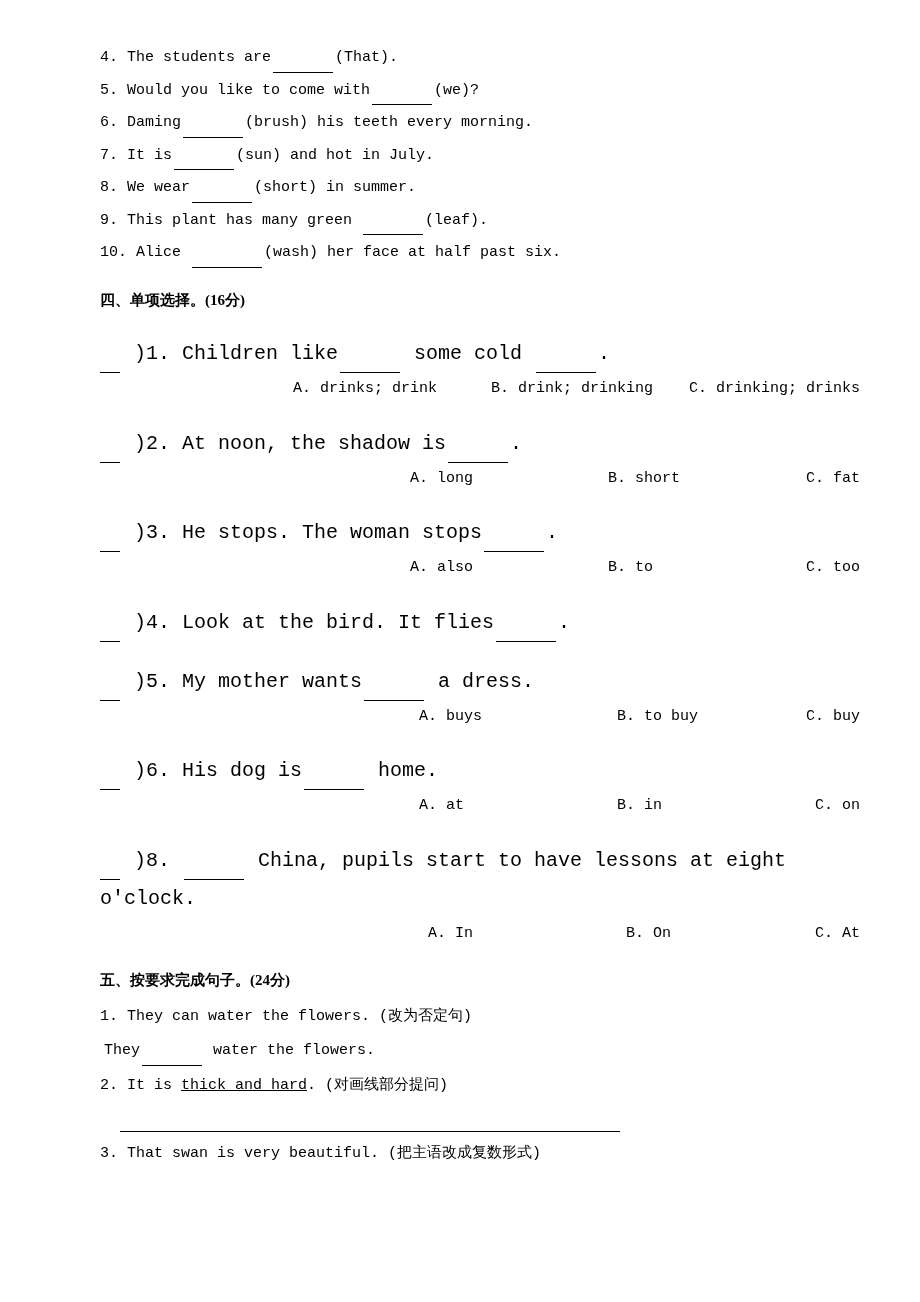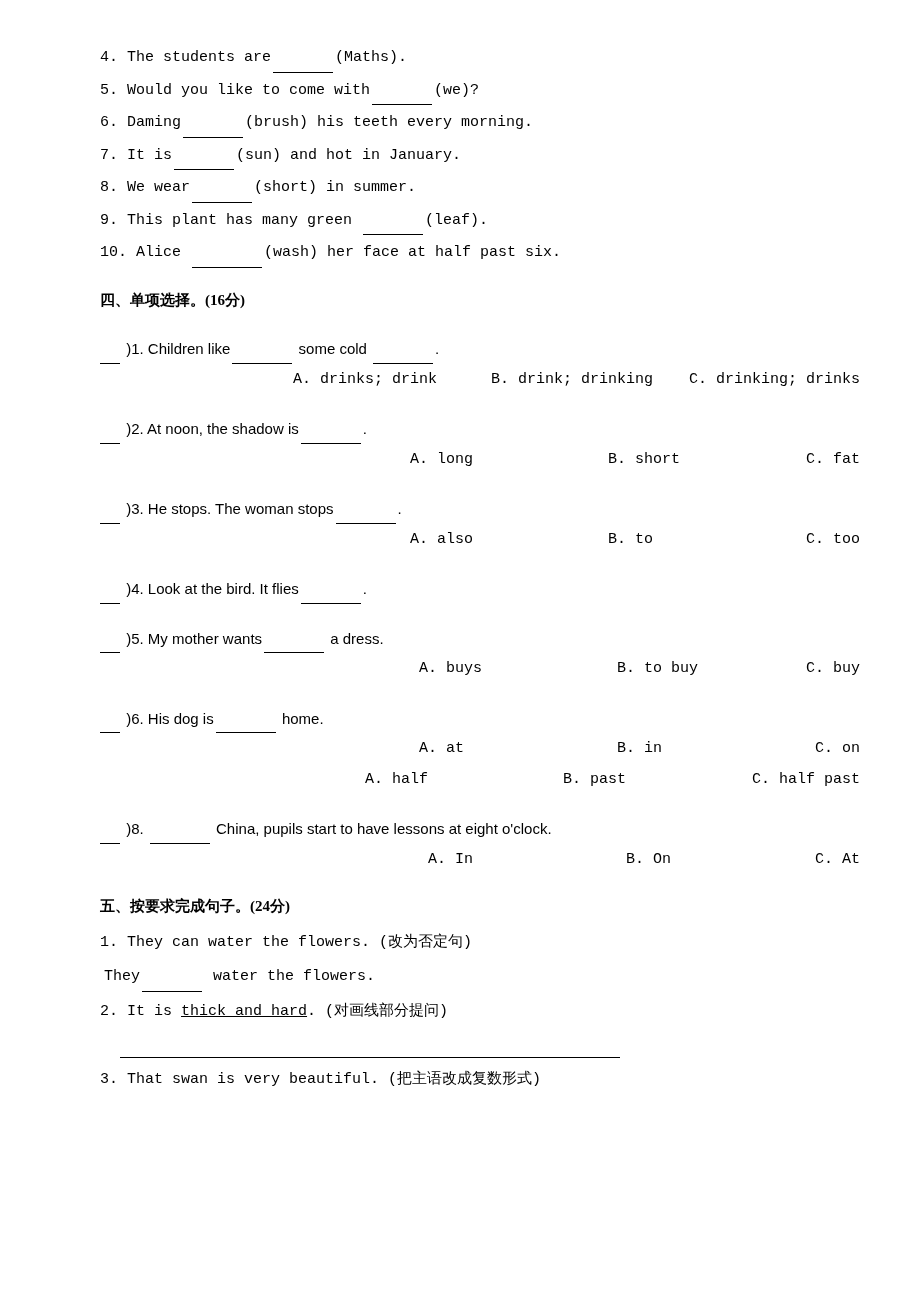--- a/index.html
+++ b/index.html
@@ -31,22 +31,22 @@
       display: inline-block;
       width: 60px;
       border-bottom: 1px solid #000;
       vertical-align: bottom;
       margin: 0 2px;
     }
     .choice-group {
       margin: 2px 0 2px 0;
     }
     .choice-question {
-      font-family: Liberation Sans, sans-serif;
-      font-size: 15px;
+      font-family: Liberation Mono, monospace;
+      font-size: 20px;
       margin-top: 20px;
     }
     .choice-options {
       font-family: "Courier New", Courier, monospace;
       font-size: 15px;
       margin-left: 60px;
       margin-top: 2px;
       text-align: right;
     }
     .paren {
@@ -76,33 +76,33 @@
     .indent {
       margin-left: 4px;
     }
   </style>
 </head>
 <body>
 
 <div>
   <div class="fill-item">
     <span>4.</span>
-    <span> The students are</span><span class="blank"></span><span>(Maths).</span>
+    <span> The students are</span><span class="blank"></span><span>(That).</span>
   </div>
   <div class="fill-item">
     <span>5.</span>
     <span> Would you like to come with</span><span class="blank"></span><span>(we)?</span>
   </div>
   <div class="fill-item">
     <span>6.</span>
     <span> Daming</span><span class="blank"></span><span>(brush) his teeth every morning.</span>
   </div>
   <div class="fill-item">
     <span>7.</span>
-    <span> It is</span><span class="blank"></span><span>(sun) and hot in January.</span>
+    <span> It is</span><span class="blank"></span><span>(sun) and hot in July.</span>
   </div>
   <div class="fill-item">
     <span>8.</span>
     <span> We wear</span><span class="blank"></span><span>(short) in summer.</span>
   </div>
   <div class="fill-item">
     <span>9.</span>
     <span> This plant has many green </span><span class="blank"></span><span>(leaf).</span>
   </div>
   <div class="fill-item">
@@ -155,21 +155,20 @@
 
   <div class="choice-group">
     <div class="choice-question">
       <span class="paren">&nbsp;</span>
       <span>)6. His dog is</span><span class="blank"></span><span> home.</span>
     </div>
     <div class="choice-options">A. at &nbsp;&nbsp;&nbsp;&nbsp;&nbsp;&nbsp;&nbsp;&nbsp;&nbsp;&nbsp;&nbsp;&nbsp;&nbsp;&nbsp;&nbsp; B. in &nbsp;&nbsp;&nbsp;&nbsp;&nbsp;&nbsp;&nbsp;&nbsp;&nbsp;&nbsp;&nbsp;&nbsp;&nbsp;&nbsp;&nbsp; C. on</div>
   </div>
 
   <div class="choice-group">
-    <div class="choice-options">A. half &nbsp;&nbsp;&nbsp;&nbsp;&nbsp;&nbsp;&nbsp;&nbsp;&nbsp;&nbsp;&nbsp;&nbsp;&nbsp; B. past &nbsp;&nbsp;&nbsp;&nbsp;&nbsp;&nbsp;&nbsp;&nbsp;&nbsp;&nbsp;&nbsp;&nbsp; C. half past</div>
   </div>
 
   <div class="choice-group">
     <div class="choice-question">
       <span class="paren">&nbsp;</span>
       <span>)8. </span><span class="blank"></span><span> China, pupils start to have lessons at eight o'clock.</span>
     </div>
     <div class="choice-options">A. In &nbsp;&nbsp;&nbsp;&nbsp;&nbsp;&nbsp;&nbsp;&nbsp;&nbsp;&nbsp;&nbsp;&nbsp;&nbsp;&nbsp;&nbsp; B. On &nbsp;&nbsp;&nbsp;&nbsp;&nbsp;&nbsp;&nbsp;&nbsp;&nbsp;&nbsp;&nbsp;&nbsp;&nbsp;&nbsp; C. At</div>
   </div>
 </div>

